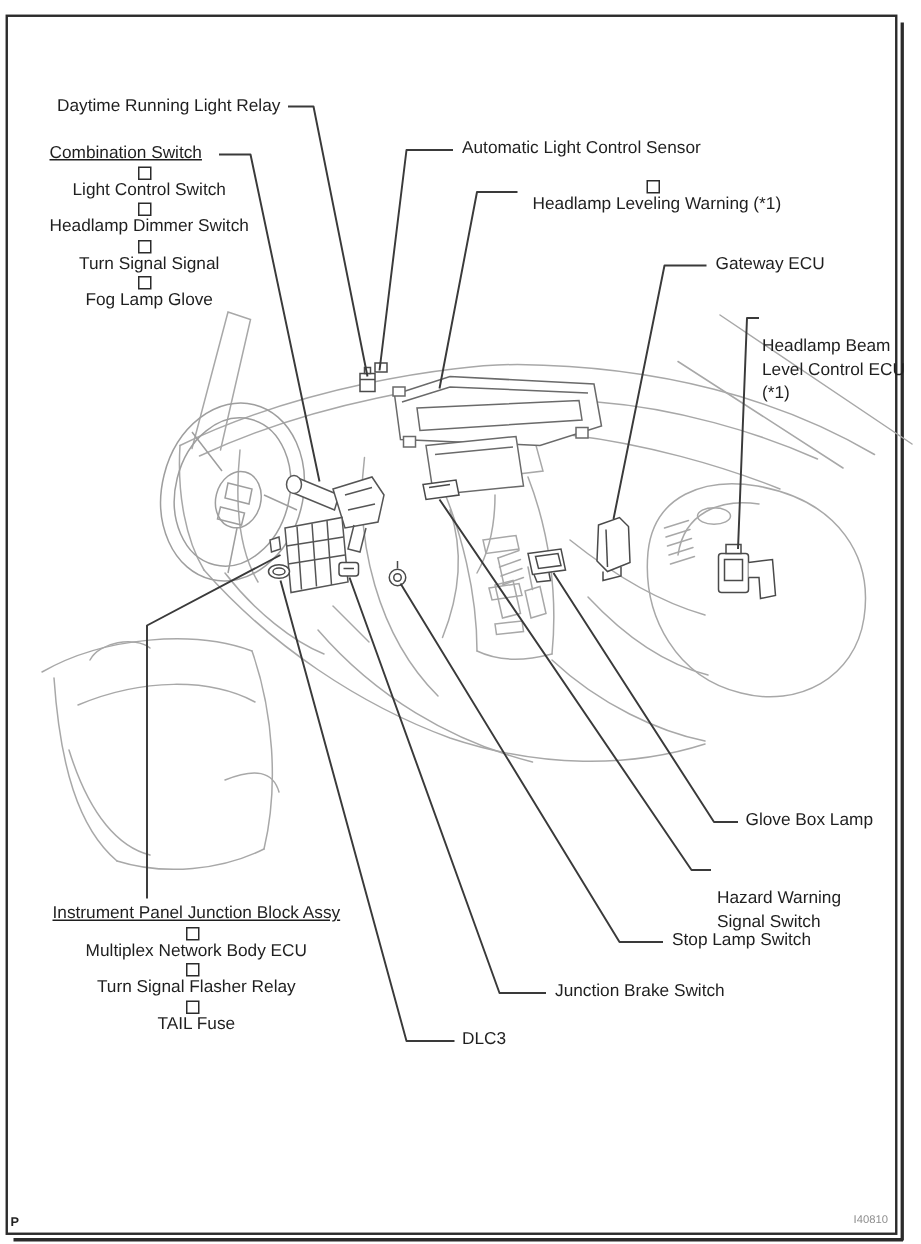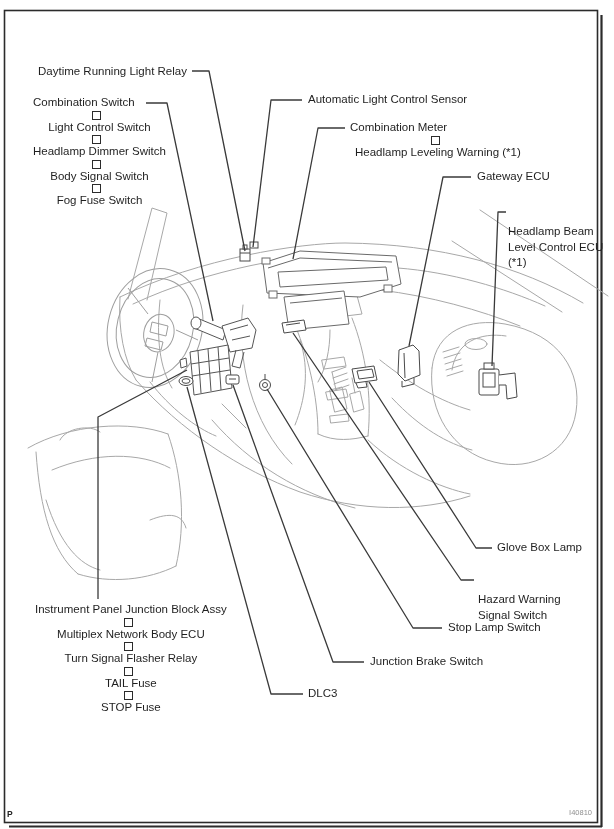--- a/index.html
+++ b/index.html
@@ -6,21 +6,21 @@
   .page{
     position:relative;width:614px;height:829px;background:#ffffff;overflow:hidden;
     font-family:"Liberation Sans","DejaVu Sans",sans-serif;color:#1f1f1f;
   }
   svg{position:absolute;left:0;top:0;}
   .label{
     position:absolute;font-size:11.5px;line-height:15.5px;color:#1f1f1f;
     white-space:nowrap;z-index:5;
   }
   .label.wrap{white-space:normal;margin-top:20px;}
-  .label .t{white-space:nowrap;}
+  .label .t{white-space:nowrap;text-decoration:underline;}
   .item{display:flex;align-items:center;white-space:nowrap;flex-direction:column;}
   .cb{
     display:inline-block;width:7px;height:7px;border:1.2px solid #2b2b2b;
     margin-right:5px;flex:0 0 auto;background:#fff;
   }
   .corner-p{position:absolute;font-size:8.5px;font-weight:bold;color:#222;z-index:6;}
   .fig-id{position:absolute;font-size:7.5px;color:#8f8f8f;text-align:right;z-index:6;}
   .footnote{position:absolute;font-size:11.5px;color:#1f1f1f;z-index:6;margin-top:44px;}
 </style>
 </head>
@@ -194,34 +194,33 @@
     <div class="item">
         <span class="cb"></span>
         <span>Light Control Switch</span>
       </div>
     <div class="item">
         <span class="cb"></span>
         <span>Headlamp Dimmer Switch</span>
       </div>
     <div class="item">
         <span class="cb"></span>
-        <span>Body Signal Switch</span>
-      </div>
-    <div class="item">
-        <span class="cb"></span>
-        <span>Fog Fuse Switch</span>
+        <span>Turn Signal Signal</span>
+      </div>
+    <div class="item">
+        <span class="cb"></span>
+        <span>Fog Lamp Glove</span>
       </div>
   </div>
 
   <div class="label" style="left:308px;top:92px">
     <span>Automatic Light Control Sensor</span>
   </div>
 
   <div class="label" style="left:350px;top:120px">
-    <div class="t">Combination Meter</div>
     <div class="item" style="margin-left:5px">
         <span class="cb"></span>
         <span>Headlamp Leveling Warning (*1)</span>
       </div>
   </div>
 
   <div class="label" style="left:477px;top:169px">
     <span>Gateway ECU</span>
   </div>
 
@@ -235,24 +234,20 @@
         <span class="cb"></span>
         <span>Multiplex Network Body ECU</span>
       </div>
     <div class="item">
         <span class="cb"></span>
         <span>Turn Signal Flasher Relay</span>
       </div>
     <div class="item">
         <span class="cb"></span>
         <span>TAIL Fuse</span>
-      </div>
-    <div class="item">
-        <span class="cb"></span>
-        <span>STOP Fuse</span>
       </div>
   </div>
 
   <div class="label" style="left:308px;top:686px">
     <span>DLC3</span>
   </div>
 
   <div class="label" style="left:370px;top:654px">
     <span>Junction Brake Switch</span>
   </div>

